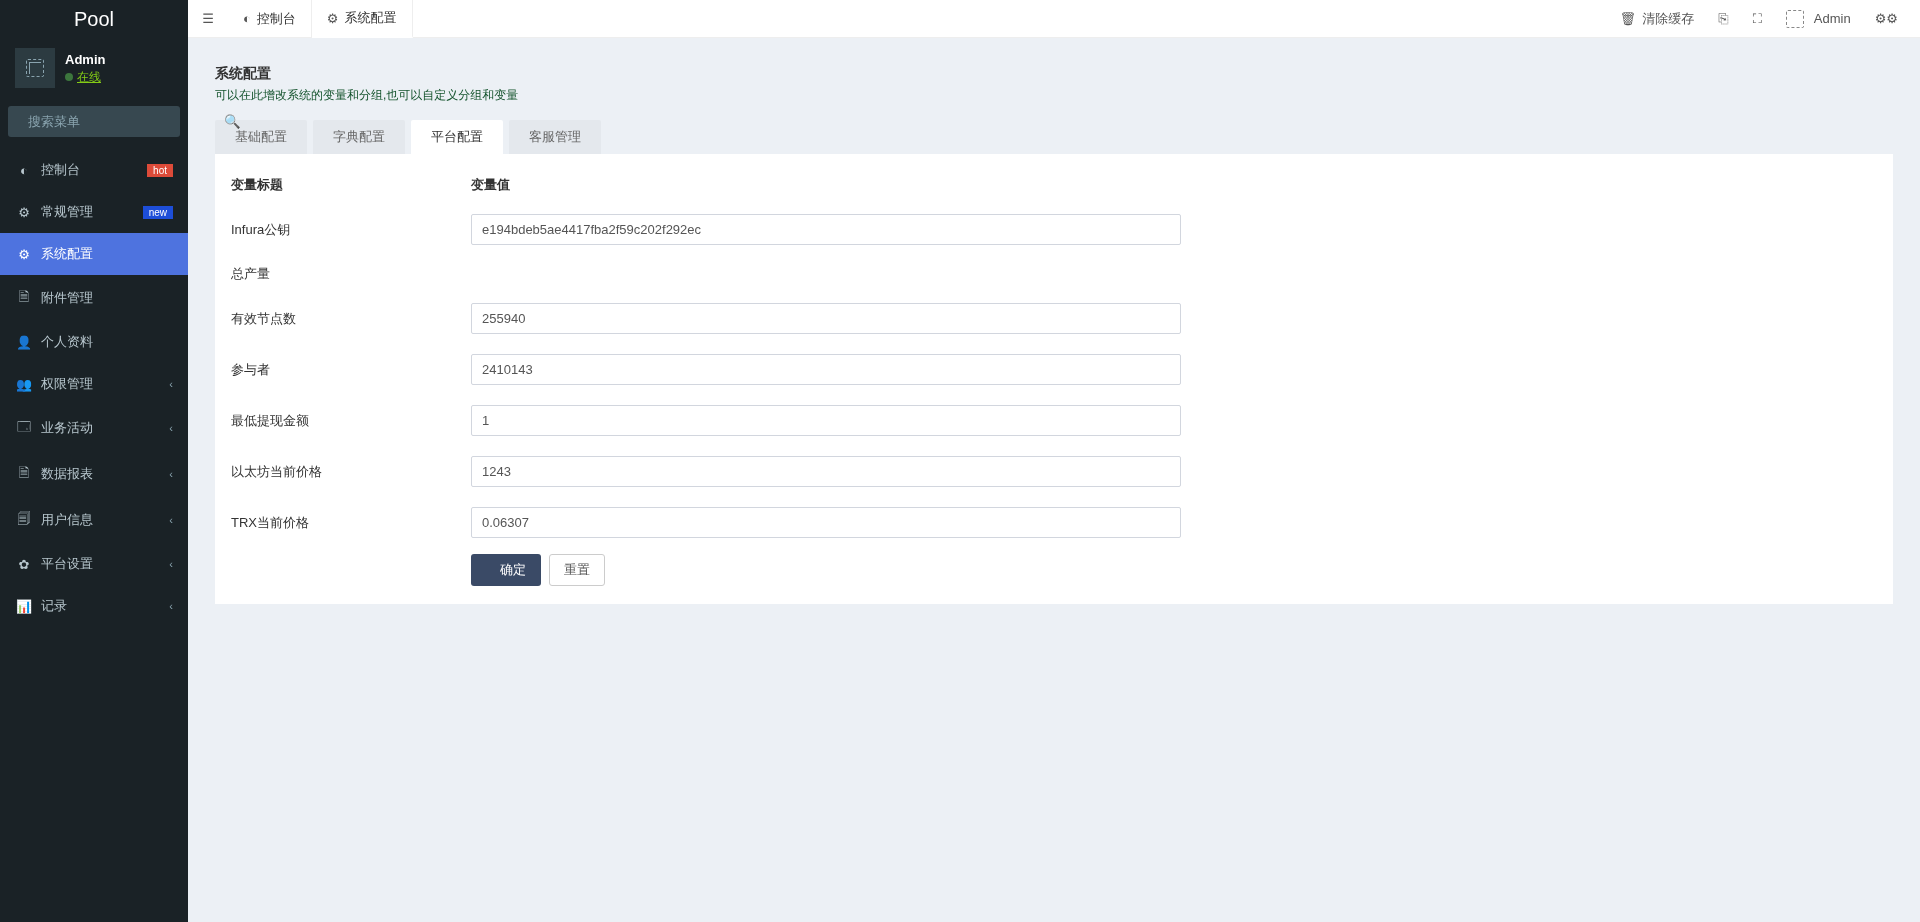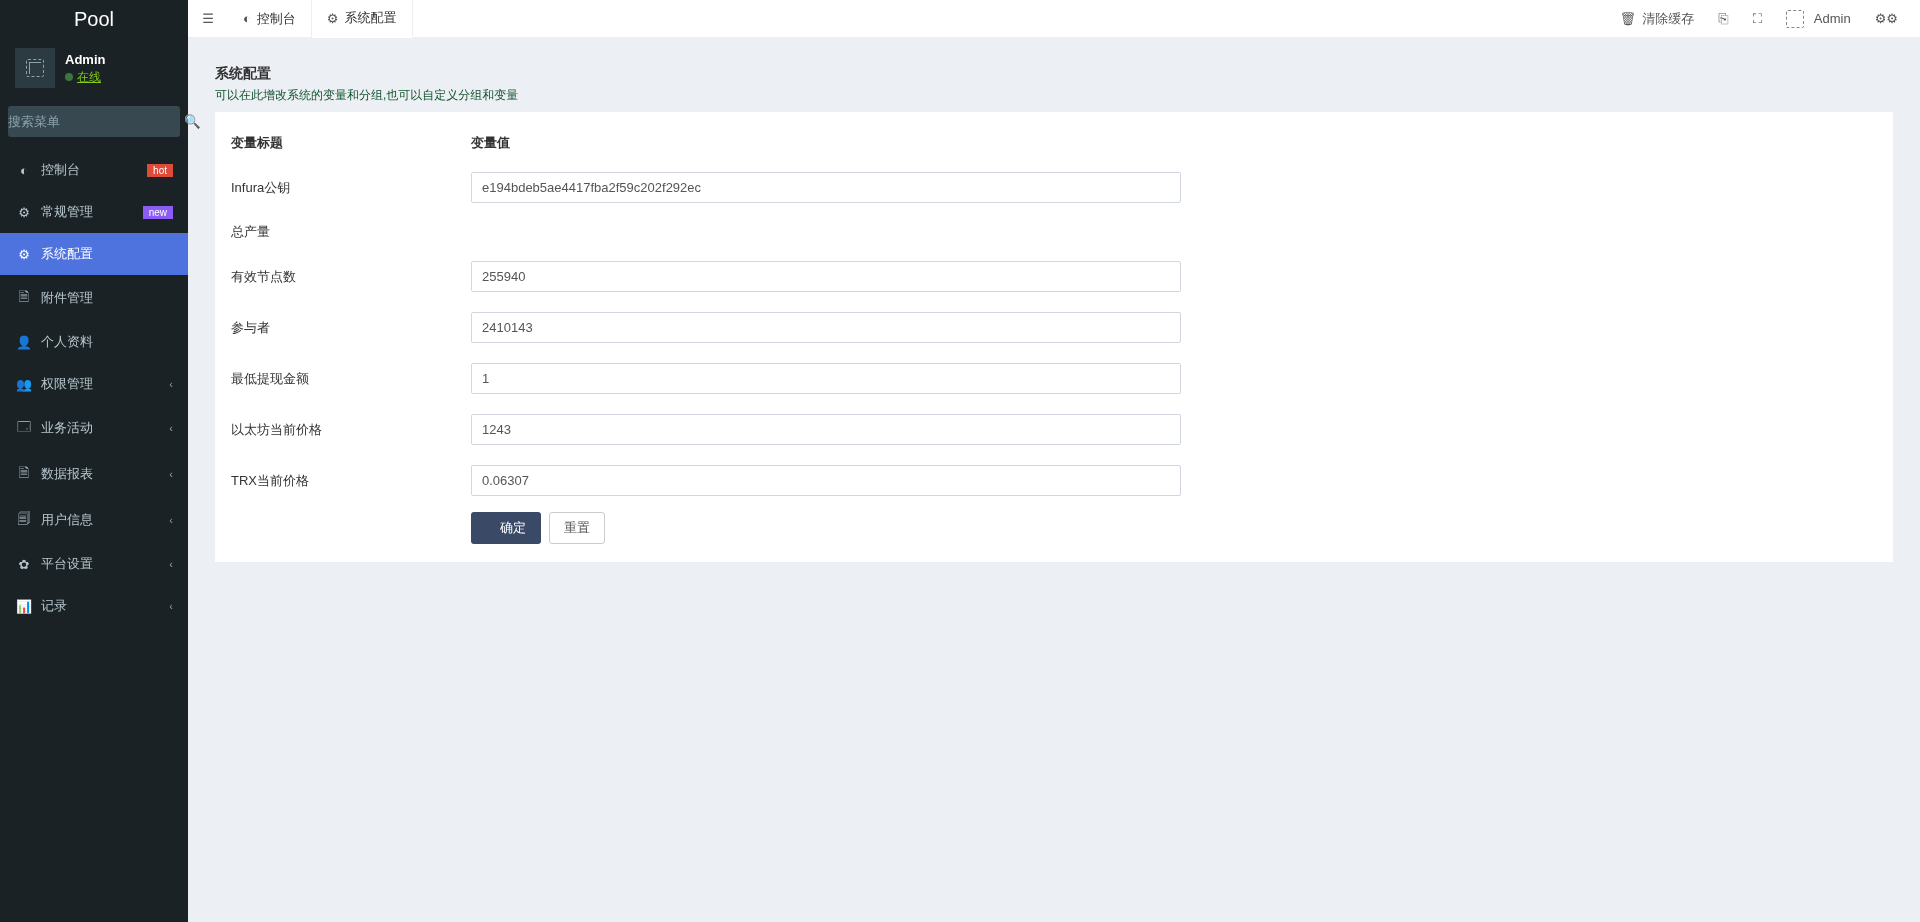--- a/index.html
+++ b/index.html
@@ -11,32 +11,32 @@
 .user-panel { padding: 10px 15px; display: flex; align-items: center; gap: 10px; }
 .user-avatar { width: 40px; height: 40px; border-radius: 0; background: #2c3b41; display: flex; align-items: center; justify-content: center; }
 .avatar-img { width: 18px; height: 18px; border: 1px dashed #8aa4af; border-radius: 2px; position: relative; overflow: hidden; }
 .avatar-img::before { content: ""; position: absolute; left: 2px; top: 2px; right: 2px; bottom: 2px; border-left: 1px solid #8aa4af; border-top: 1px solid #8aa4af; }
 .user-info { line-height: 1.4; }
 .user-name { color: #fff; font-weight: 600; font-size: 13px; }
 .user-status { font-size: 12px; color: #84cc16; text-decoration: underline; }
 .status-dot { display: inline-block; width: 8px; height: 8px; border-radius: 50%; background: #3c763d; margin-right: 4px; }
 
 .search-box { margin: 8px 8px 2px 8px; display: flex; background: #374850; border-radius: 3px; }
-.search-input { flex: 1; background: transparent; border: 0; color: #ccc; padding: 8px 0; font-size: 13px; outline: none; }
+.search-input { flex: 1; background: transparent; border: 0; color: #ccc; padding: 8px 20px; font-size: 13px; outline: none; }
 .search-input::placeholder { color: #8aa4af; }
 .search-btn { background: transparent; border: 0; color: #8aa4af; width: 32px; cursor: pointer; }
 
 .menu { list-style: none; margin-top: 10px; }
 .menu li { position: relative; }
 .menu a { display: flex; align-items: center; padding: 12px 15px; color: #b8c7ce; text-decoration: none; font-size: 13px; cursor: pointer; }
 .menu a .mi { width: 18px; text-align: center; margin-right: 8px; font-style: normal; }
 .menu a.active { background: #4e73df; color: #fff; }
 .menu .badge { margin-left: auto; font-size: 10px; padding: 1px 6px; border-radius: 0; color: #fff; }
 .badge-red { background: #dd4b39; }
-.badge-purple { background: #8b5cf6; }
+.badge-purple { background: #1d4ed8; }
 .menu .caret { margin-left: auto; font-size: 11px; color: #8aa4af; }
 
 
 .main { margin-left: 188px; }
 .topbar { height: 38px; background: #fff; border-bottom: 1px solid #eee; display: flex; align-items: center; }
 .topbar-left { display: flex; align-items: stretch; height: 100%; }
 .hamburger { width: 40px; display: flex; align-items: center; justify-content: center; color: #555; cursor: pointer; }
 .tab-item { display: flex; align-items: center; padding: 0 15px; color: #333; font-size: 13px; border-right: 1px solid #eee; cursor: pointer; gap: 6px; }
 .tab-item.active { background: #fff; border-bottom: 2px solid #fff; margin-bottom: -1px; }
 .tab-item .ti { font-style: normal; color: #555; }
@@ -205,20 +205,26 @@
         </div>
     </div>
   </div>
 
   <div class="content">
     <div class="panel">
       <div class="panel-head">
         <div class="panel-title">系统配置</div>
         <div class="panel-sub">可以在此增改系统的变量和分组,也可以自定义分组和变量</div>
       </div>
+      <div class="inner-tabs" id="inner-tabs">
+          <div class="inner-tab">基础配置</div>
+          <div class="inner-tab">字典配置</div>
+          <div class="inner-tab active">平台配置</div>
+          <div class="inner-tab">客服管理</div>
+        </div>
       <div class="form-wrap">
         <div class="form-row header">
           <div class="form-label">变量标题</div>
           <div class="form-control"><span>变量值</span></div>
         </div>
         <div id="fields">
             <div class="form-row">
               <div class="form-label">Infura公钥</div>
               <div class="form-control"><input value="e194bdeb5ae4417fba2f59c202f292ec" style=""></div>
             </div>

